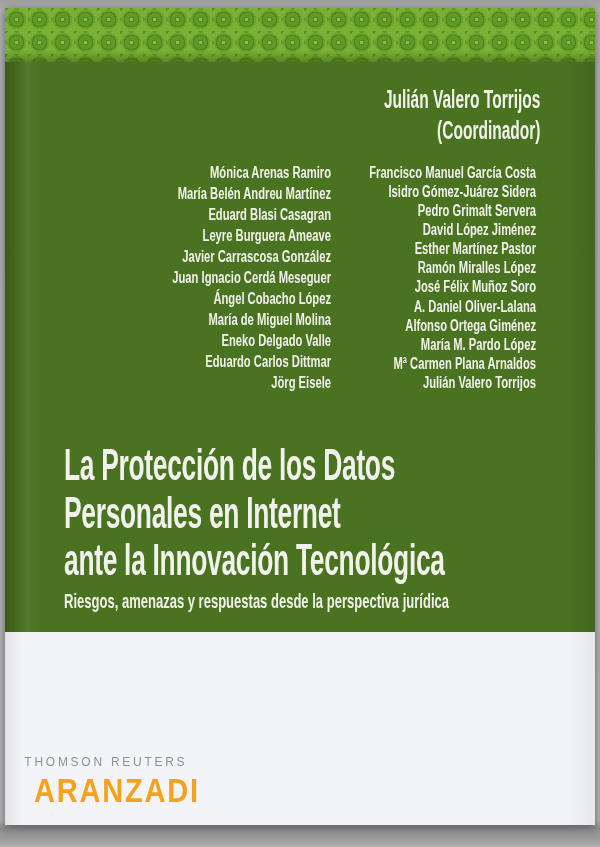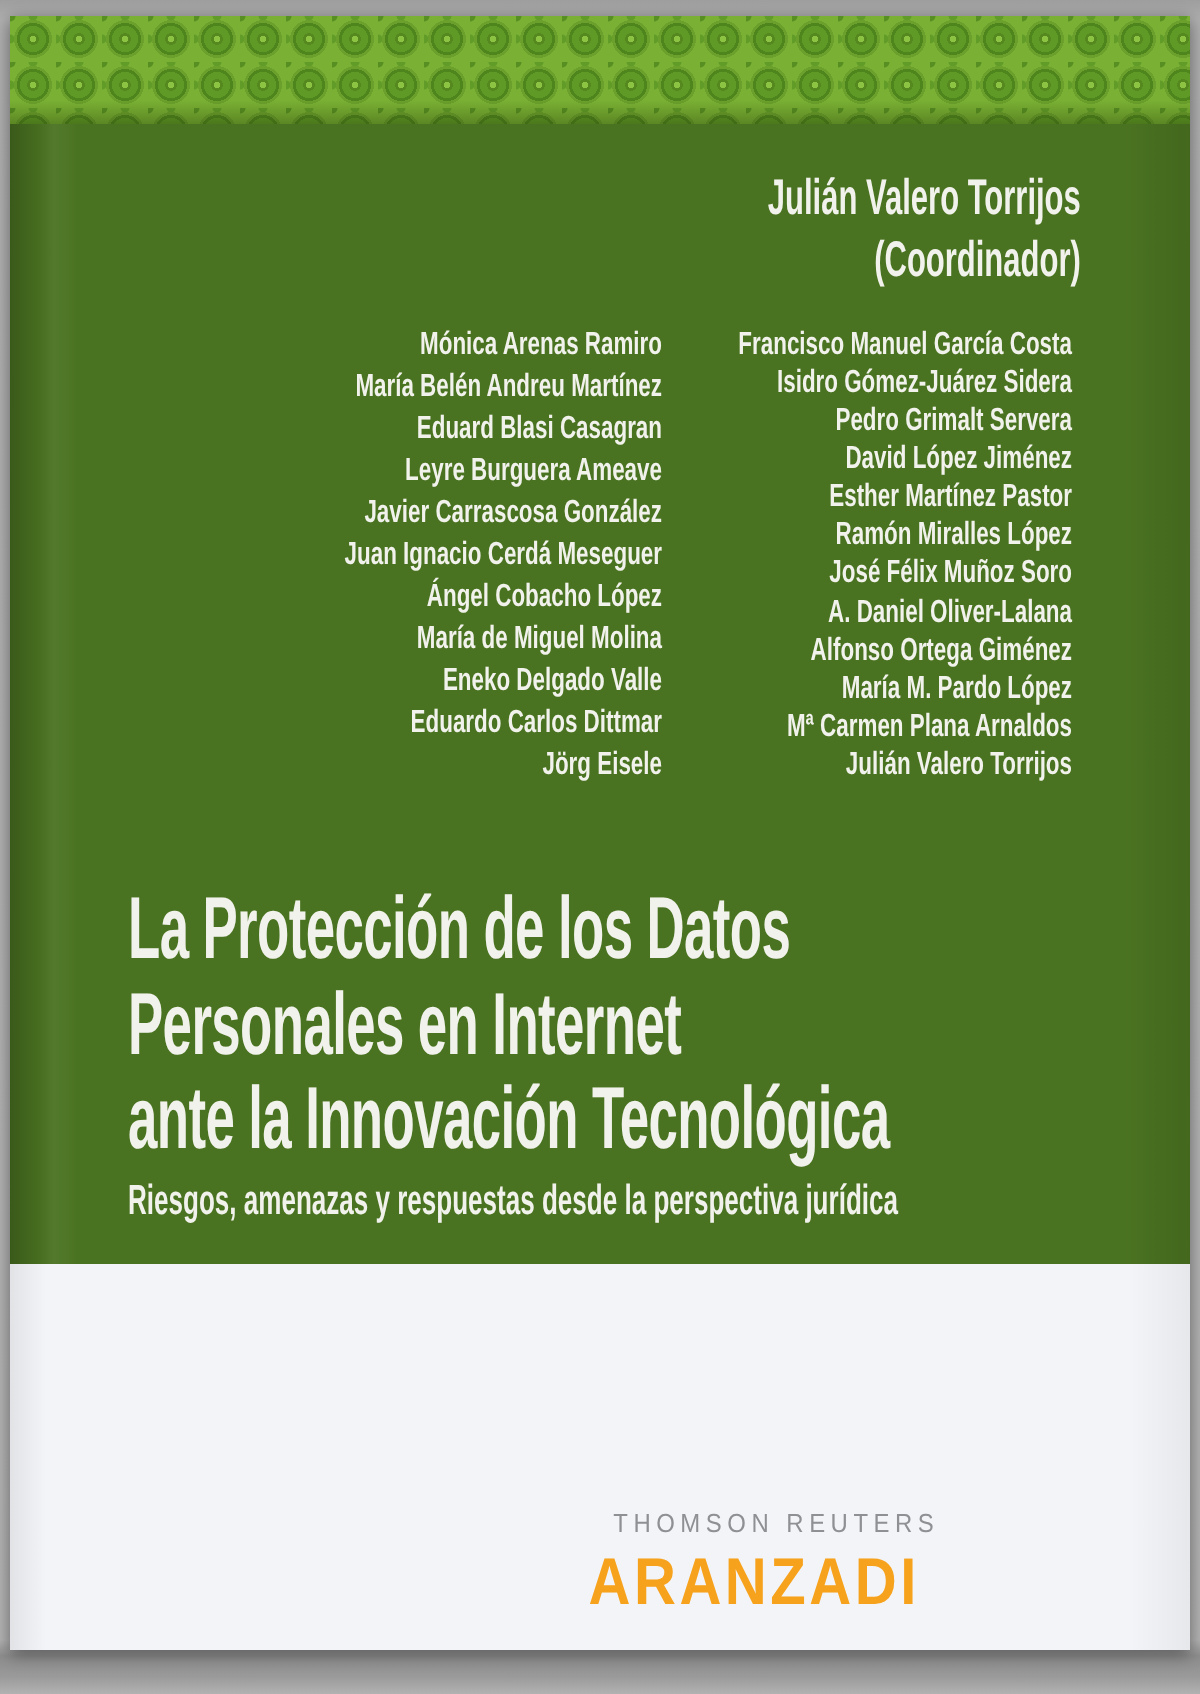--- a/index.html
+++ b/index.html
@@ -58,21 +58,21 @@
   .col-left{right:260px;}
   .col-right{right:55px;}
   .title{
     top:433px;left:59px;font-size:44px;line-height:47.5px;letter-spacing:-0.5px;
     transform:scaleX(0.60);transform-origin:top left;
   }
   .subtitle{
     top:581px;left:59px;font-size:21px;
     transform:scaleX(0.62);transform-origin:top left;
   }
-  .brand{position:absolute;left:0;top:746px;width:484px;text-align:right;}
+  .brand{position:absolute;left:0;top:746px;width:484px;text-align:left;}
   .brand-group{
     display:block;color:#8f9094;font-size:13px;font-weight:normal;letter-spacing:3px;
     transform:scaleX(0.92);transform-origin:top center;
   }
   .brand-imprint{
     display:block;margin-top:3px;color:#f7a21d;font-size:33px;font-weight:bold;letter-spacing:2px;
     transform:scaleX(0.88);transform-origin:top center;
   }
 </style>
 </head>

